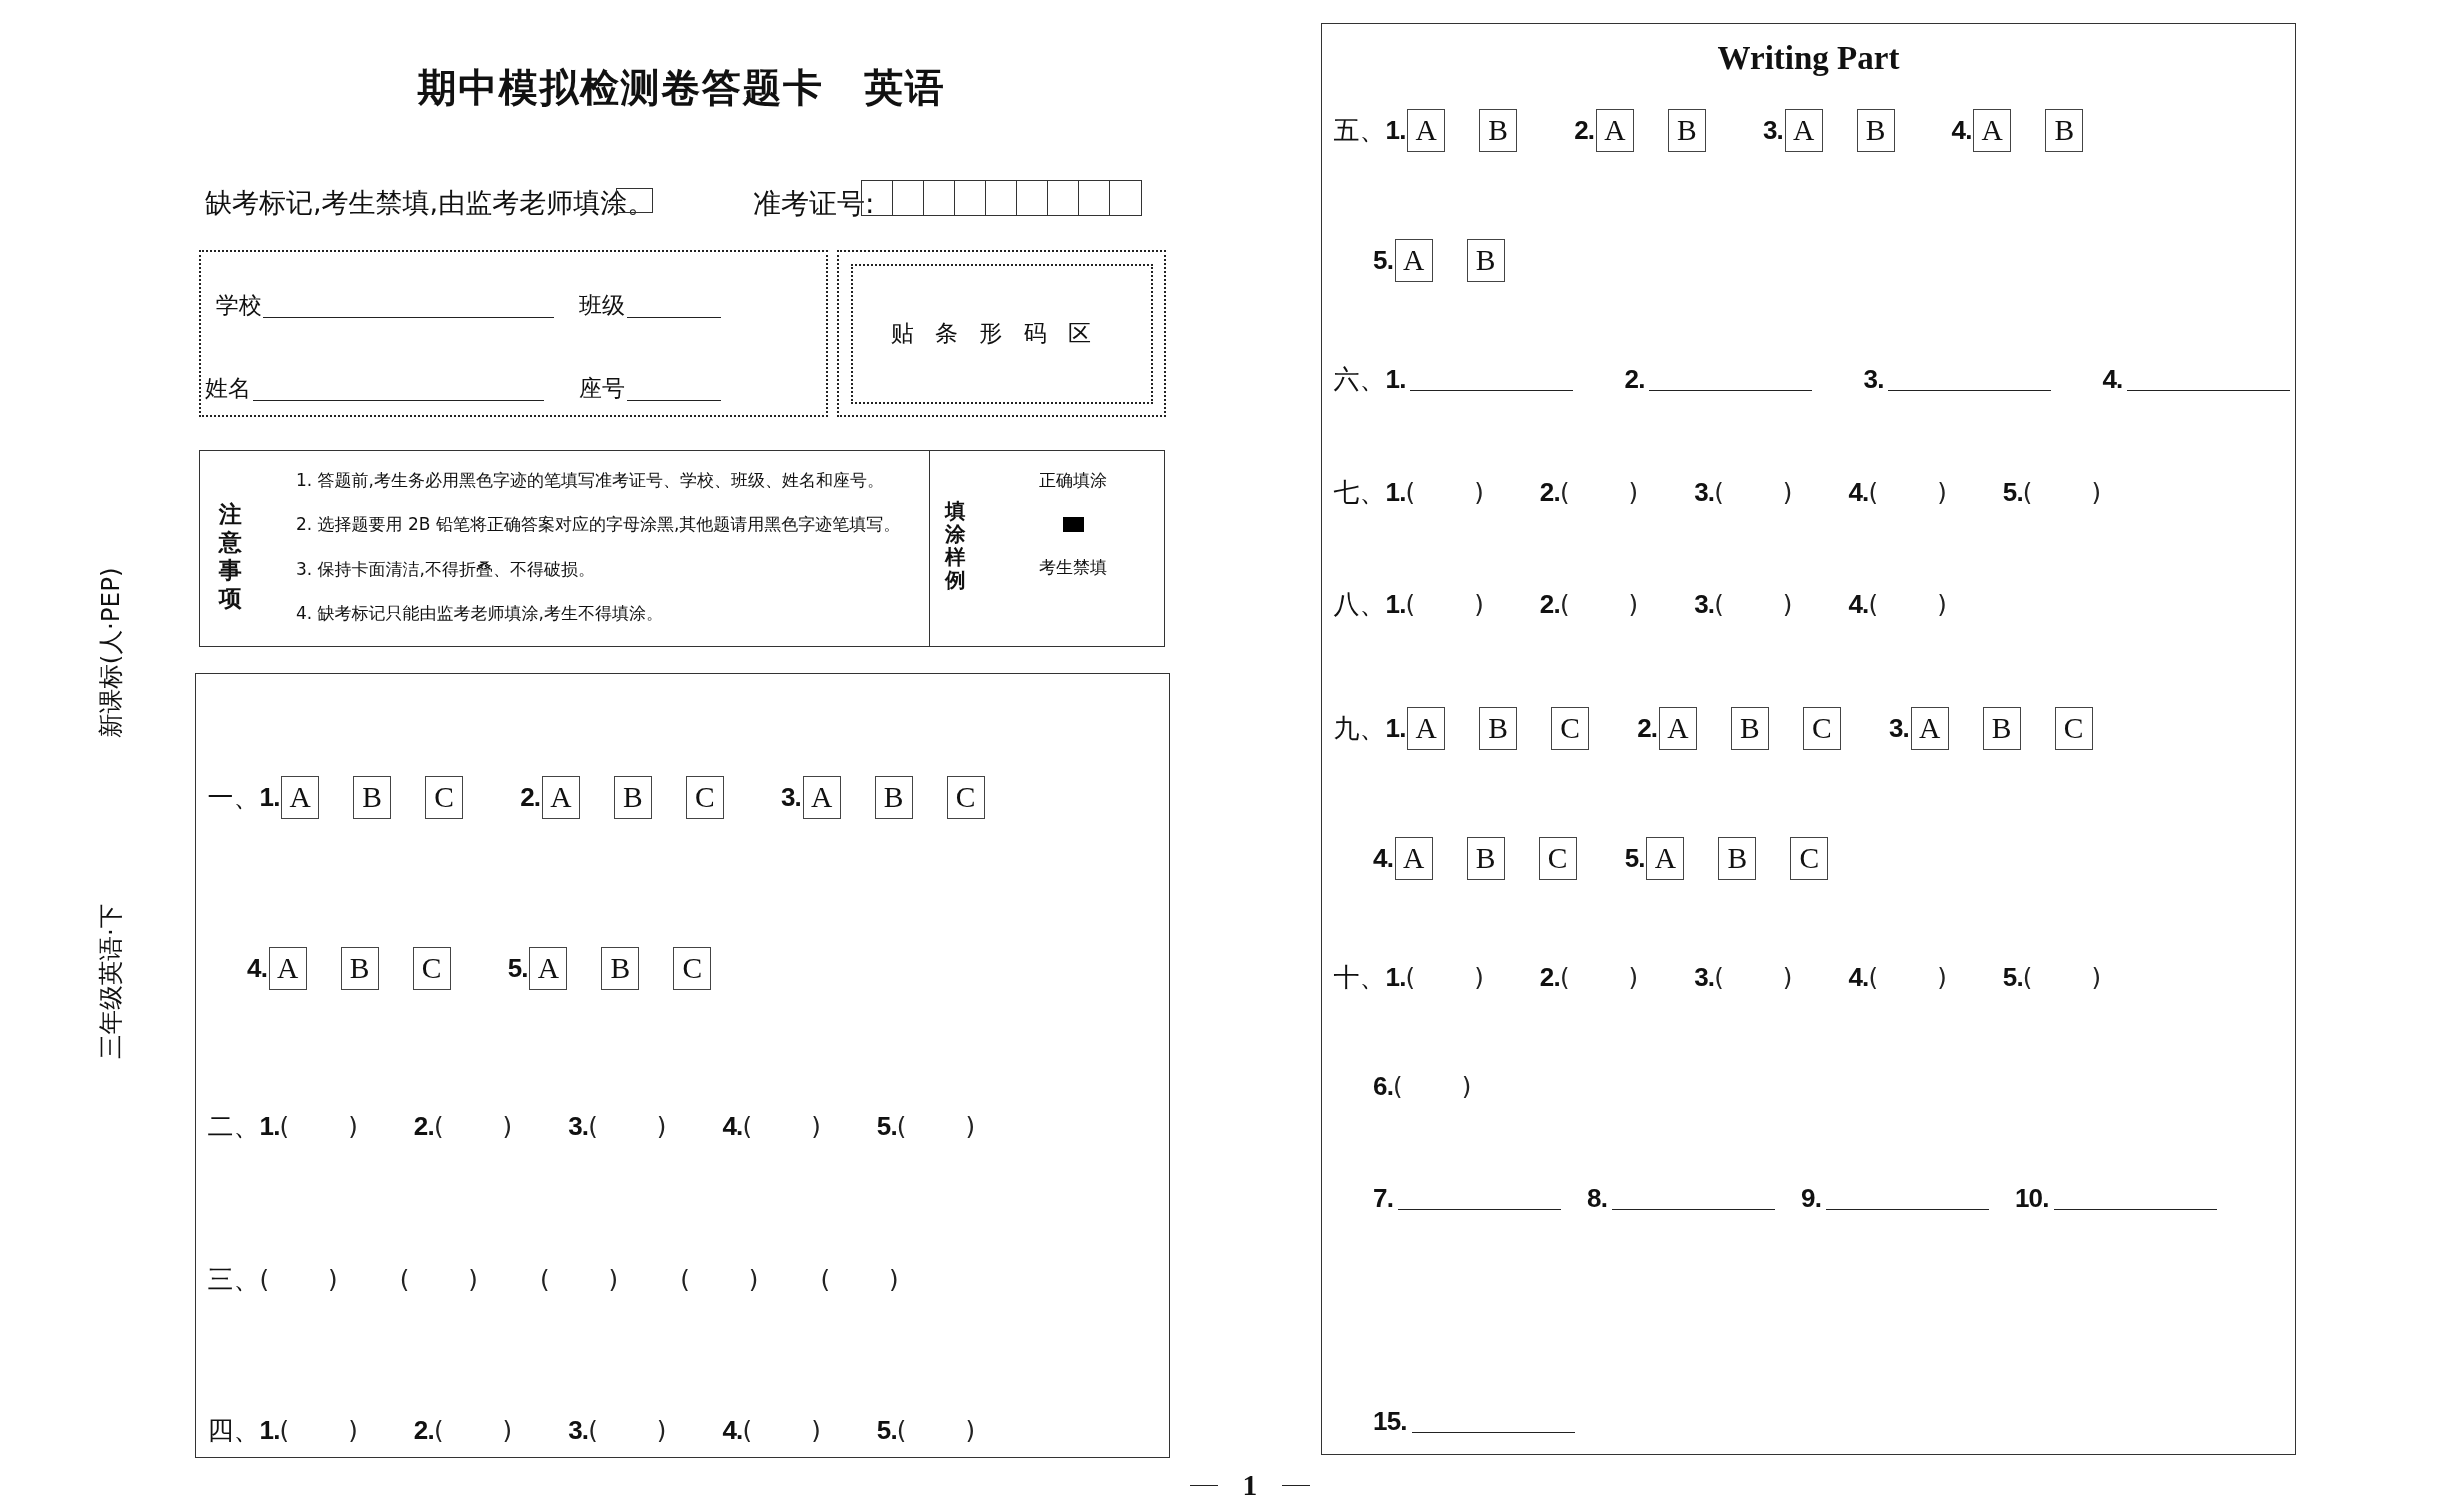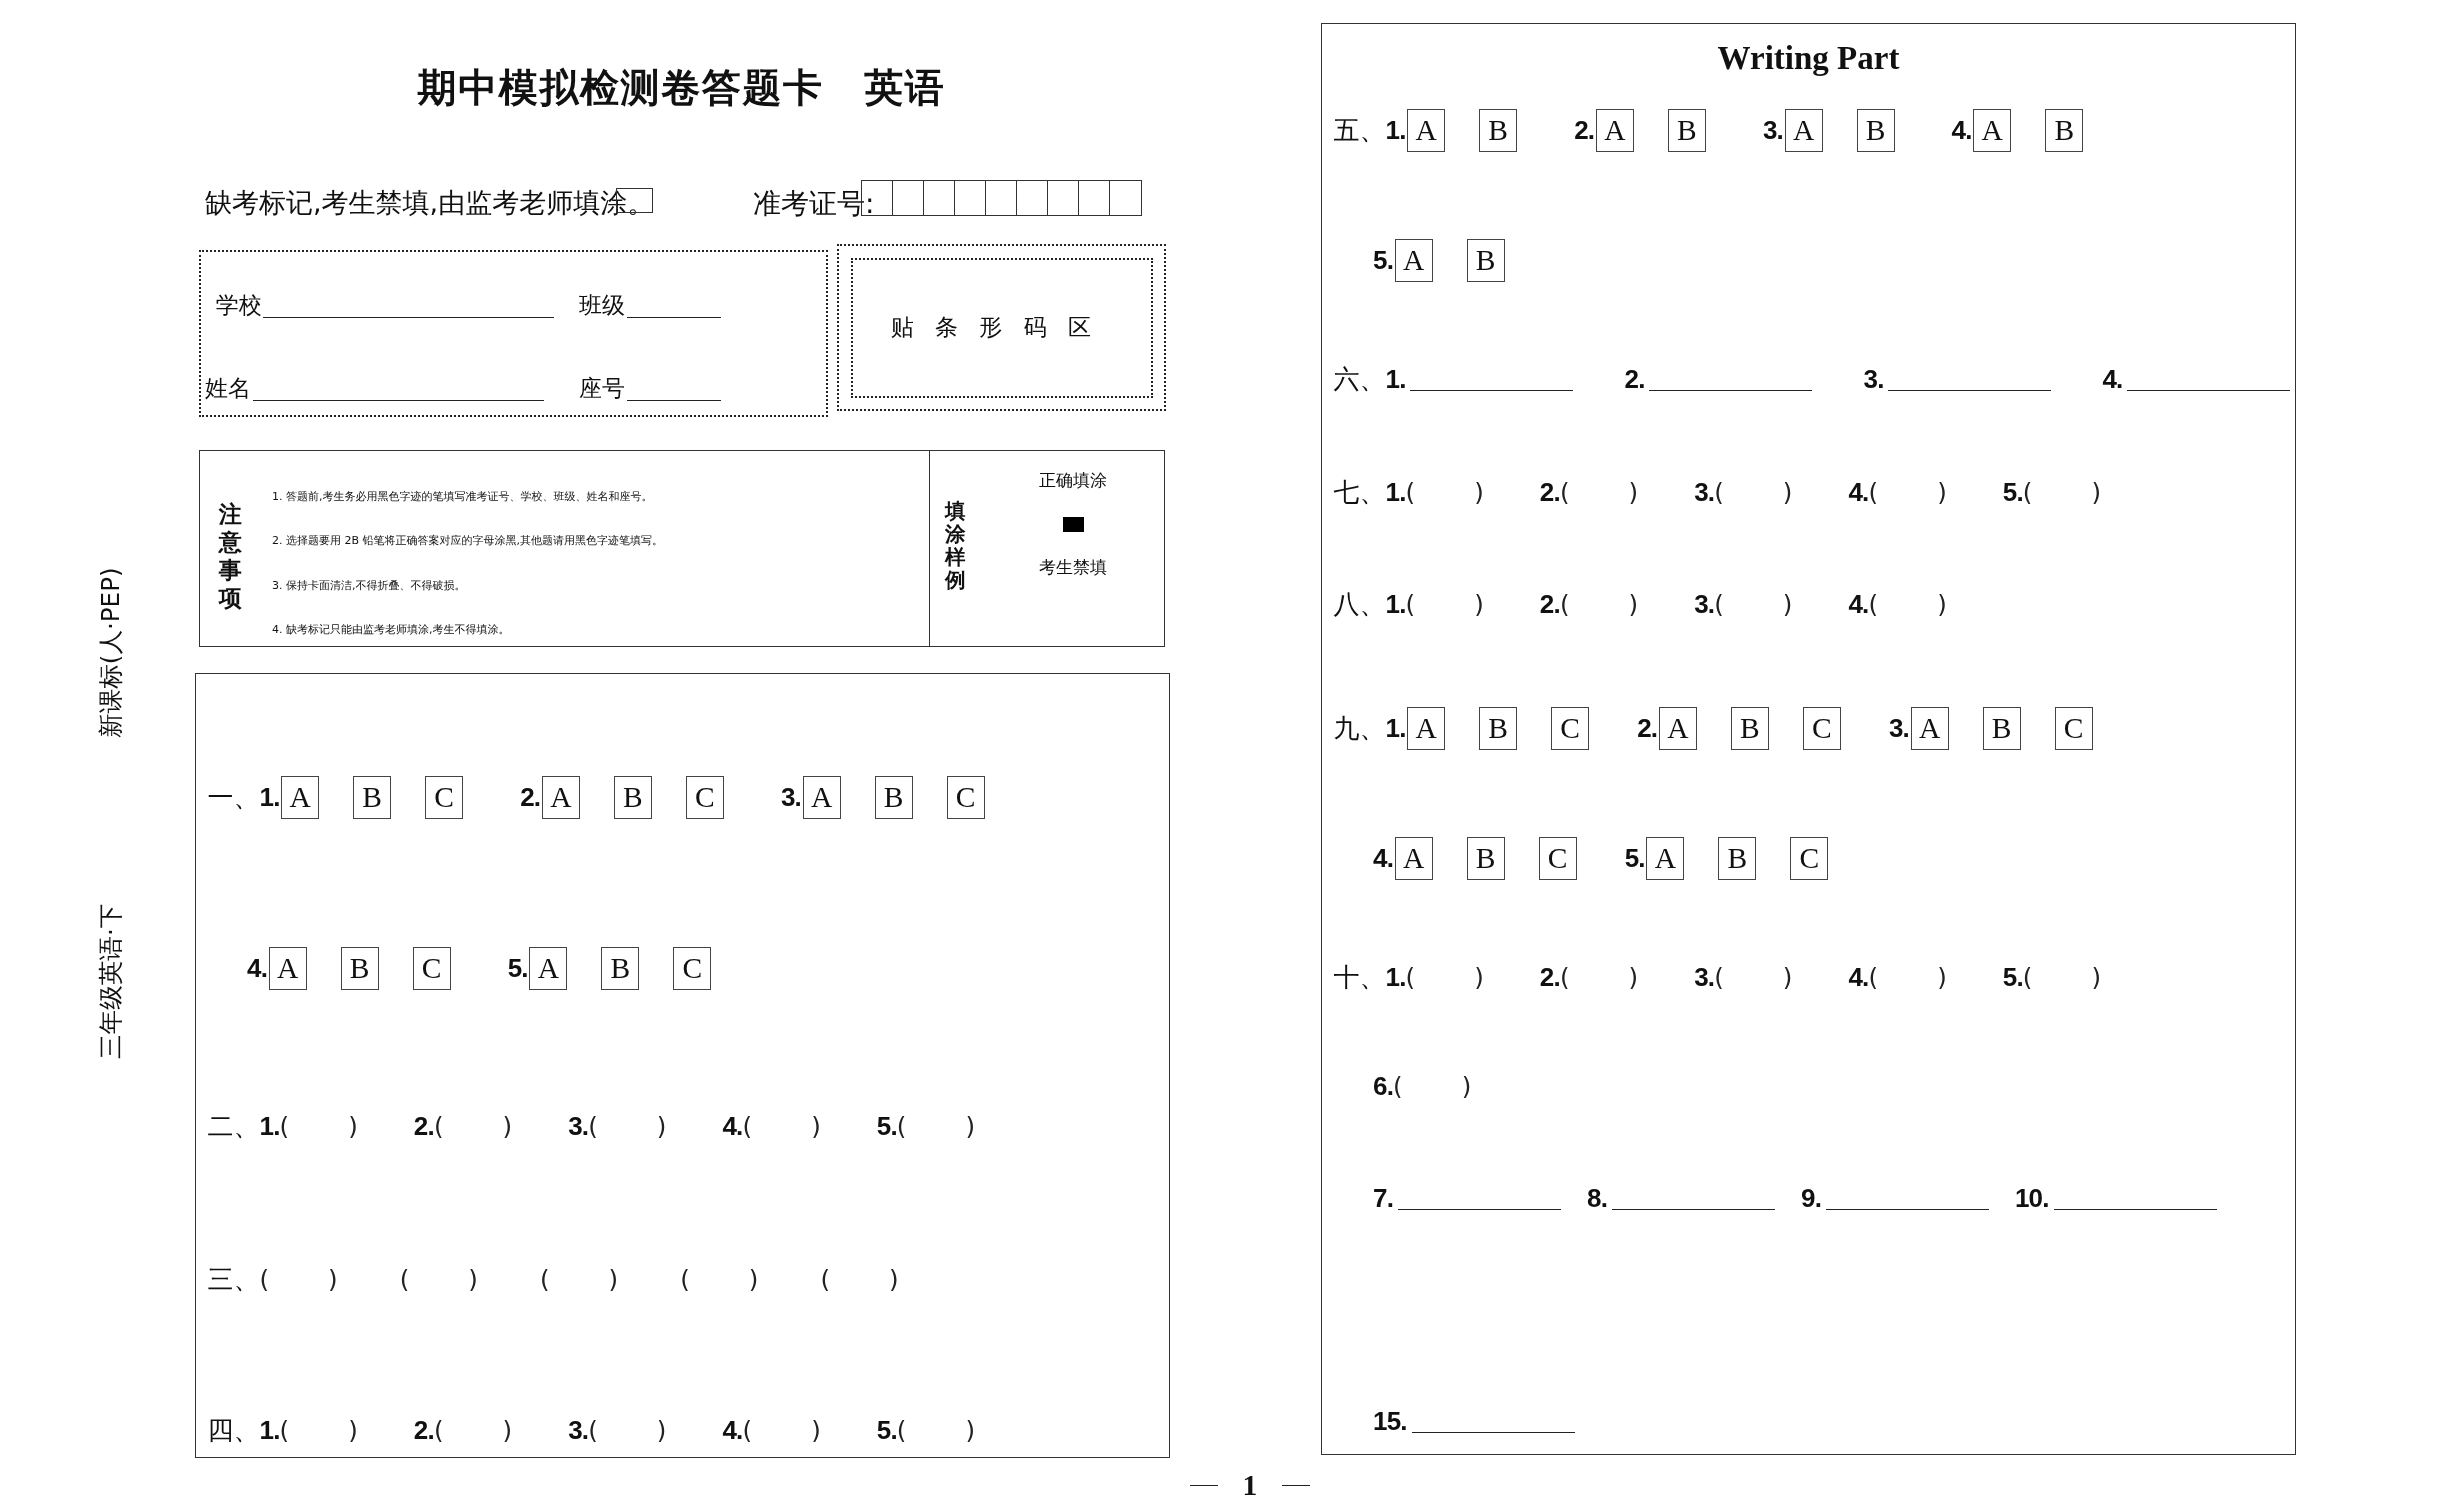--- a/index.html
+++ b/index.html
@@ -13,25 +13,25 @@
   .side-text{position:absolute;left:0;white-space:nowrap;font-size:24.6px;transform-origin:left top;transform:rotate(-90deg);}
   .absent-label{left:205px;top:185px;font-size:27px;}
   .absent-box{left:616px;top:188px;width:35px;height:23px;border:1.6px solid #333;}
   .examno-label{left:753px;top:185px;font-size:28px;}
   .examno-cells{left:861px;top:180px;height:34px;display:flex;border:1.6px solid #333;}
   .examno-cell{width:31px;height:34px;border-right:1.6px solid #333;box-sizing:border-box;}
   .examno-cell:last-child{border-right:none;}
   .info-box{left:199px;top:250px;width:625px;height:163px;border:2.5px dotted #222;}
   .info-field{position:absolute;font-size:23px;display:flex;align-items:flex-end;}
   .info-line{border-bottom:1.6px solid #222;height:1.6px;margin-left:1.6px;margin-bottom:3.3px;}
-  .barcode-outer{left:837px;top:244px;width:325px;height:163px;border:2.5px dotted #222;}
+  .barcode-outer{left:837px;top:250px;width:325px;height:163px;border:2.5px dotted #222;}
   .barcode-inner{position:absolute;left:11.5px;top:11.5px;right:11.5px;bottom:11.5px;border:2.5px dotted #222;display:flex;align-items:center;justify-content:center;font-size:23px;letter-spacing:21.3px;}
   .notice{left:199px;top:450px;width:964px;height:195px;border:1.6px solid #333;}
   .notice-vert{position:absolute;left:18px;top:49px;width:24.6px;font-size:23px;font-weight:bold;line-height:28px;text-align:center;}
-  .notice-item{position:absolute;left:72px;font-size:11px;margin-top:20px;}
+  .notice-item{position:absolute;left:96px;font-size:17px;}
   .notice-divider{position:absolute;left:729px;top:0;bottom:0;border-left:1.6px solid #333;}
   .fill-vert{position:absolute;left:743px;top:49px;width:24.6px;font-size:20.5px;font-weight:bold;line-height:23px;text-align:center;}
   .fill-correct{position:absolute;left:839px;top:18px;font-size:17px;}
   .fill-sample{position:absolute;left:863px;top:66px;width:21.3px;height:14.8px;background:#000;}
   .fill-wrong{position:absolute;left:839px;top:105px;font-size:17px;}
   .panel{border:1.6px solid #333;}
   .listen{left:195px;top:673px;width:973px;height:783px;}
   .write{left:1321px;top:23px;width:973px;height:1430px;}
   .panel-title{position:absolute;left:0;right:0;text-align:center;font-size:33px;font-weight:bold;}
   .row{position:absolute;display:flex;align-items:center;}

